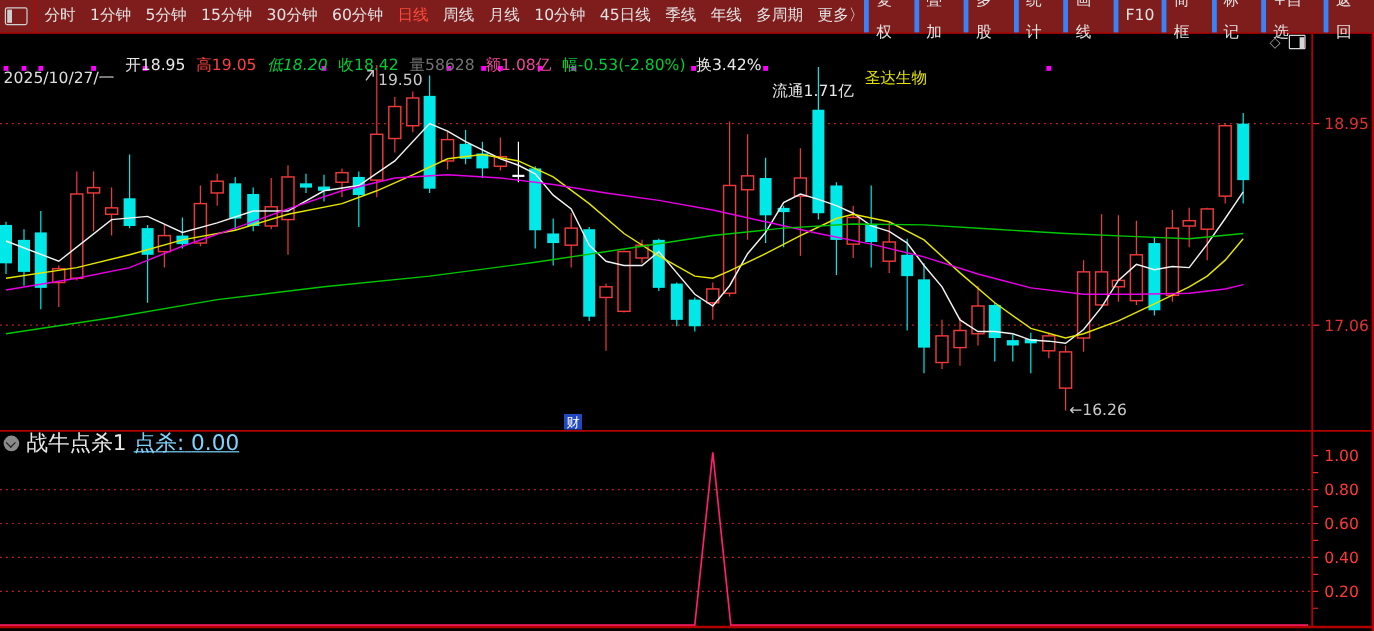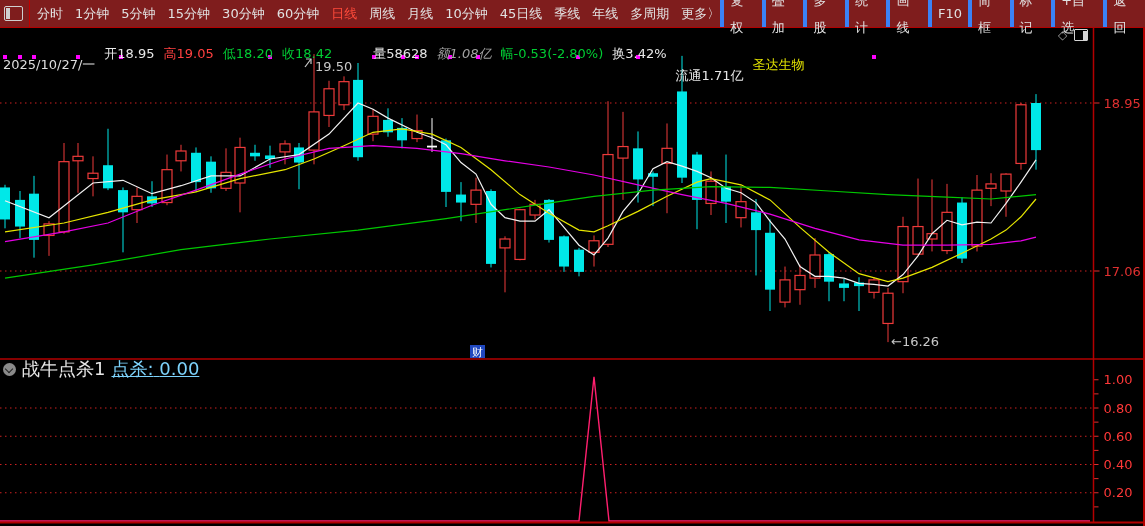--- a/index.html
+++ b/index.html
@@ -302,24 +302,24 @@
       <line x1="1093.5" y1="0" x2="1093.5" y2="163" stroke="#b30000" stroke-width="1.5"></line>
       <line x1="0" y1="162.5" x2="1145" y2="162.5" stroke="#b30000" stroke-width="2"></line>
     </svg>
 
 
   <div id="row-quote">
     <span class="q-date">2025/10/27/一</span>
     <span id="quote-items" style="display:flex;gap:9px;">
         <span style="color: rgb(232, 232, 232);">开18.95</span>
         <span style="color: rgb(255, 64, 64);">高19.05</span>
-        <span style="color: rgb(0, 204, 51);">低18.20</span>
+        <span style="color: rgb(0, 204, 51); font-style: italic;">低18.20</span>
         <span style="color: rgb(0, 204, 51);">收18.42</span>
-        <span style="color: #e5e5e5; margin-left: 32px;">量58628</span>
-        <span style="color: #a3a3a3; font-style: italic;">额1.08亿</span>
+        <span style="color: #737373;">量58628</span>
+        <span style="color: #ec4899;">额1.08亿</span>
         <span style="color: rgb(0, 204, 51);">幅-0.53(-2.80%)</span>
         <span style="color: rgb(232, 232, 232);">换3.42%</span>
         <span style="color: rgb(232, 232, 232); margin-top: 22px;">流通1.71亿</span>
       </span>
     <span class="q-tag">圣达生物</span>
   </div>
 
   <div id="corner-icons">
     <span class="diamond">◇</span>
     <span class="win-icon"></span>

